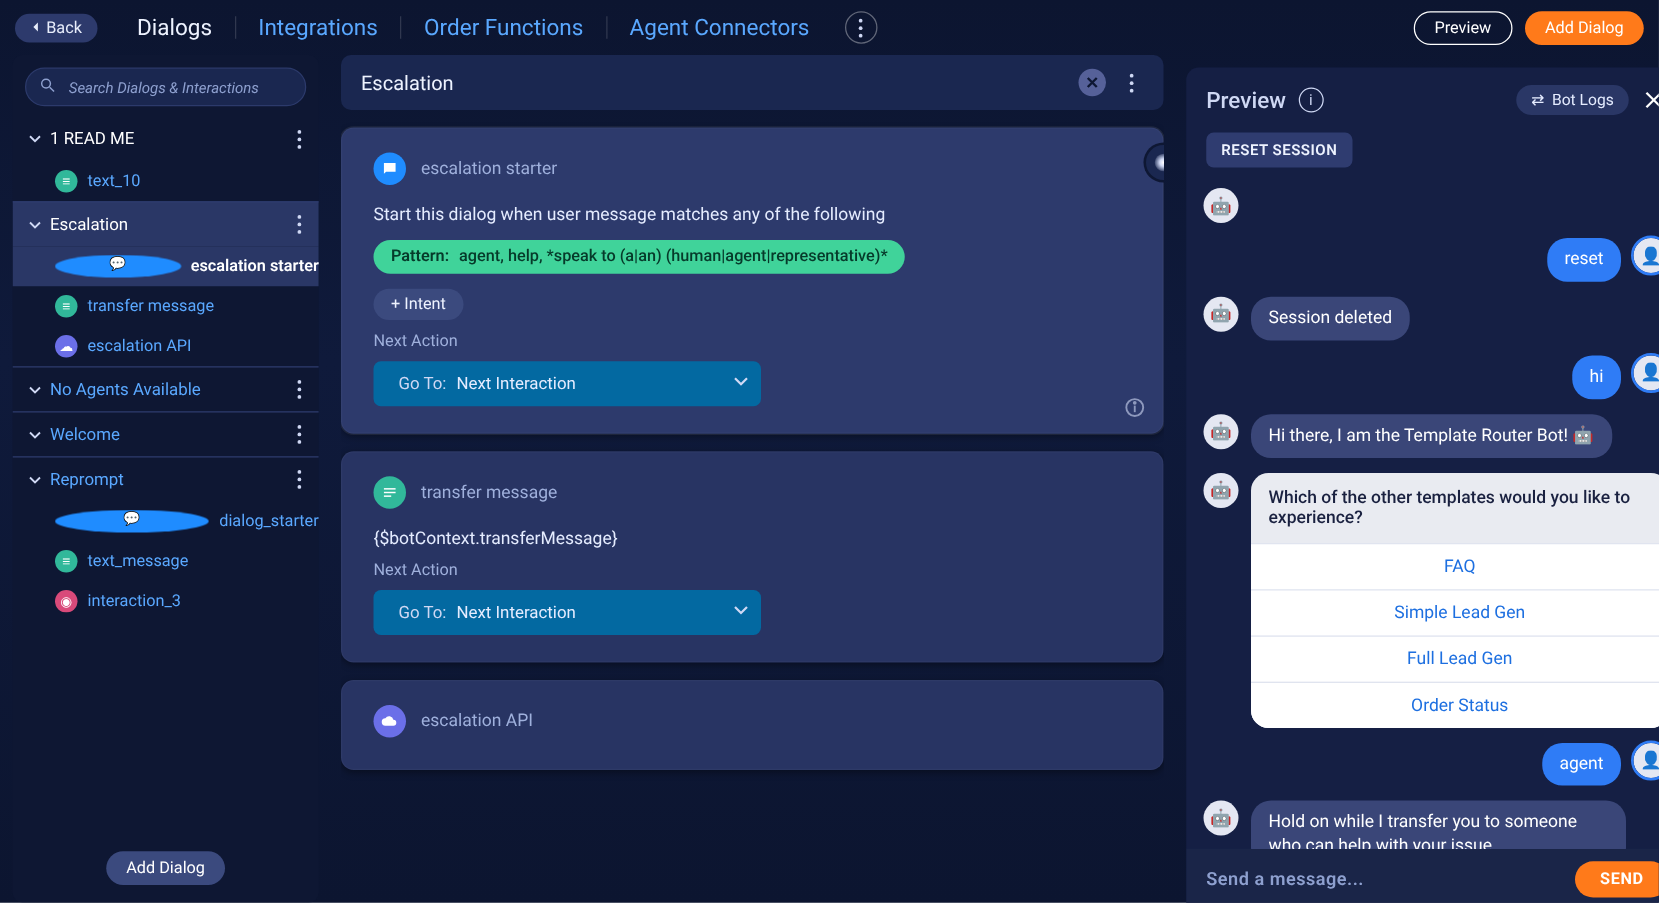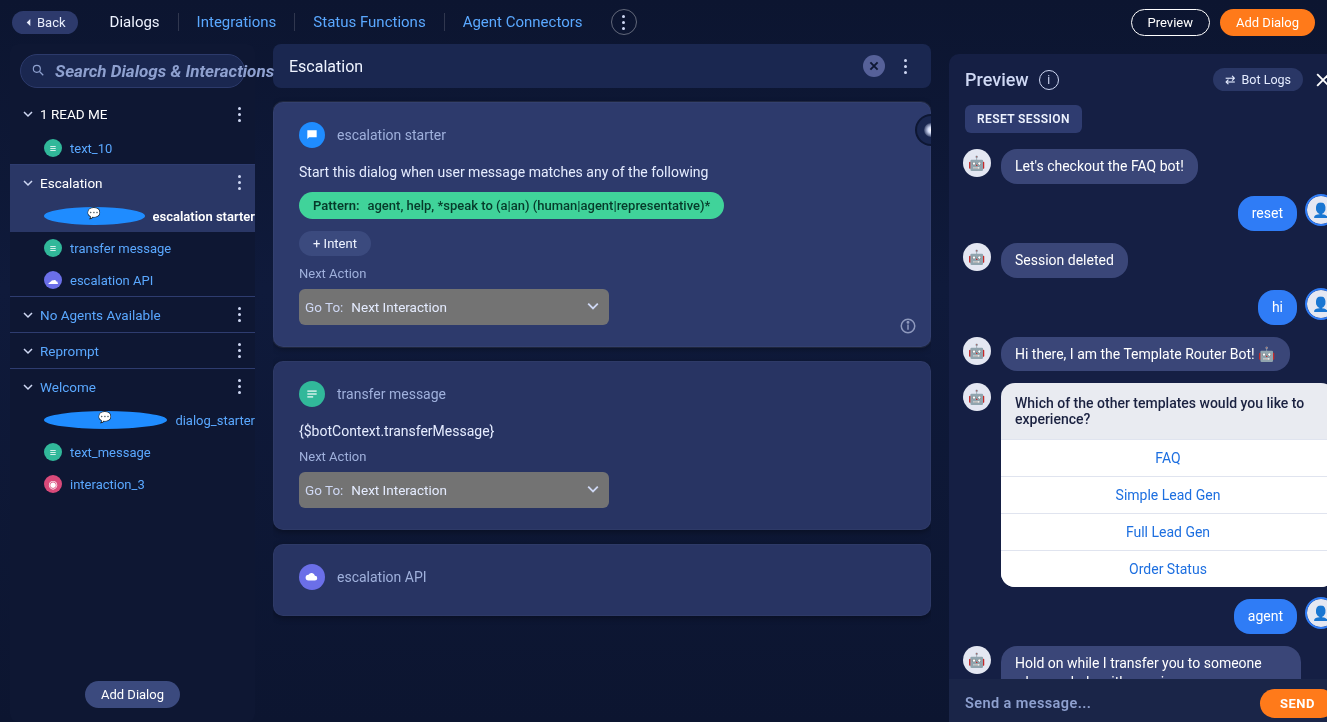--- a/index.html
+++ b/index.html
@@ -28,38 +28,38 @@
   }
   *{box-sizing:border-box;font-family:-apple-system,Segoe UI,Roboto,Helvetica,Arial,sans-serif;}
   html,body{margin:0;height:100%;background:linear-gradient(180deg,#0c1530,#0f1a3b 40%,#0c1530);color:var(--text);}
   body{width:1327px;height:722px;overflow:hidden;position:relative;}
 
   
   .topbar{height:44px;display:flex;align-items:center;padding:0 12px;gap:14px;}
   .back{display:flex;align-items:center;gap:4px;background:#2d3a6c;border-radius:16px;padding:4px 12px;color:#e8edfb;font-size:13px;cursor:pointer;}
   .back svg{width:9px;height:9px;fill:#e8edfb;}
   .tabs{display:flex;align-items:center;gap:0;}
-  .tab{color:var(--blue);font-size:15px;padding:0 18px;cursor:pointer;}
+  .tab{color:var(--blue);font-size:18px;padding:0 18px;cursor:pointer;}
   .tab.active{color:#eef3ff;}
   .tab-sep{width:1px;height:18px;background:rgba(255,255,255,.15);}
   .tab-more{width:26px;height:26px;border:1px solid rgba(255,255,255,.35);border-radius:50%;display:flex;align-items:center;justify-content:center;margin-left:10px;cursor:pointer;}
   .dots{display:flex;flex-direction:column;gap:3px;}
   .dots span{width:3px;height:3px;border-radius:50%;background:#cfd8f4;}
   .top-right{margin-left:auto;display:flex;gap:10px;}
   .btn-outline{border:1.5px solid #fff;border-radius:18px;padding:5px 16px;color:#fff;font-size:13px;cursor:pointer;}
   .btn-accent{background:var(--accent);border-radius:18px;padding:6px 16px;color:#fff;font-size:13px;cursor:pointer;}
 
   
   .layout{display:grid;grid-template-columns:245px 658px 1fr;gap:18px;padding:0 0 0 10px;height:calc(100% - 44px);}
 
   
   .sidebar{background:var(--bg);border-radius:8px;padding:6px 0 0;position:relative;display:flex;flex-direction:column;}
   .search{margin:4px 10px 8px;display:flex;align-items:center;gap:8px;background:#1a2750;border:1px solid #2c3a6b;border-radius:18px;padding:5px 10px;}
   .search svg{width:14px;height:14px;stroke:#8ea0cf;fill:none;}
-  .search input{flex:1;background:transparent;border:none;outline:none;color:var(--text);font-size:17px;font-weight:bold;}
+  .search input{flex:1;background:transparent;border:none;outline:none;color:var(--text);font-size:12px;}
   .search input::placeholder{color:#8ea0cf;font-style:italic;}
   .tree{flex:1;overflow:auto;}
   .node{display:flex;align-items:center;height:36px;padding:0 6px 0 12px;font-size:13.5px;color:var(--blue);cursor:pointer;border-top:1px solid var(--line);}
   .node.first{border-top:none;}
   .node .chev{width:12px;height:12px;margin-right:6px;display:flex;align-items:center;justify-content:center;}
   .node .chev svg{width:10px;height:10px;fill:#cfd8f4;}
   .node .label{flex:1;white-space:nowrap;overflow:hidden;text-overflow:ellipsis;}
   .node .kebab{width:20px;height:20px;display:flex;align-items:center;justify-content:center;cursor:pointer;}
   .leaf{display:flex;align-items:center;height:32px;padding-left:34px;font-size:13px;color:var(--blue);cursor:pointer;gap:8px;}
   .leaf .ic{width:18px;height:18px;border-radius:50%;display:flex;align-items:center;justify-content:center;font-size:11px;color:#fff;}
@@ -86,21 +86,21 @@
   .card .cic{width:26px;height:26px;border-radius:50%;display:flex;align-items:center;justify-content:center;}
   .cic.blue{background:#1f8cff;}
   .cic.green{background:#31b89a;}
   .cic.purple{background:#6b6fe8;}
   .card .title{color:#9fb0dc;font-size:14px;}
   .card .desc{color:#e5ecff;font-size:14px;margin:10px 0 12px;}
   .pattern-pill{display:inline-flex;align-items:flex-end;gap:8px;background:var(--green-pill);color:#063a2a;border-radius:18px;padding:6px 14px;font-size:13px;font-weight:500;}
   .pattern-pill .k{font-weight:600;}
   .intent-pill{display:inline-flex;align-items:center;background:#3b4a7e;color:#eef3ff;border-radius:16px;padding:5px 14px;font-size:13px;margin-top:12px;cursor:pointer;}
   .label-sm{color:#9fb0dc;font-size:13px;margin-top:10px;}
-  .select{margin-top:8px;display:flex;align-items:center;gap:8px;background:#737373;border-radius:6px;height:36px;padding:0 6px;width:310px;color:#e5ecff;font-size:13.5px;cursor:pointer;position:relative;}
+  .select{margin-top:8px;display:flex;align-items:center;gap:8px;background:#0369a1;border-radius:6px;height:36px;padding:0 20px;width:310px;color:#e5ecff;font-size:13.5px;cursor:pointer;position:relative;}
   .select .to{color:#cfd8f4;}
   .select .arrow{position:absolute;right:10px;top:50%;transform:translateY(-50%);}
   .select .arrow svg{width:12px;height:12px;fill:#cfd8f4;}
   .card .info-icn{position:absolute;right:14px;bottom:12px;width:18px;height:18px;opacity:.6;}
   .card .badge{position:absolute;right:-14px;top:14px;width:28px;height:28px;border-radius:50%;background:#1a2750;display:flex;align-items:center;justify-content:center;box-shadow:0 0 0 2px #0e1733;}
   .badge-inner{width:14px;height:14px;border-radius:50%;background:radial-gradient(circle at 50% 50%, #fff, #cfd8f4 30%, #1a2750 80%);}
   .code{color:#e5ecff;font-size:14px;margin:6px 0 4px;}
 
   
   .preview{background:#151f44;border-radius:10px 0 0 10px;margin-right:0;display:flex;flex-direction:column;height:100%;overflow:hidden;margin-top:10px;width:400px;}
@@ -142,21 +142,21 @@
           <path d="M7 1 3 5l4 4"></path>
         </svg>
     </span>
     <span>Back</span>
   </div>
   <div class="tabs">
     <div class="tab active">Dialogs</div>
     <div class="tab-sep"></div>
     <div class="tab">Integrations</div>
     <div class="tab-sep"></div>
-    <div class="tab">Status Functions</div>
+    <div class="tab">Order Functions</div>
     <div class="tab-sep"></div>
     <div class="tab">Agent Connectors</div>
     <div class="tab-more">
       <div class="dots">
           <span></span>
           <span></span>
           <span></span>
         </div>
     </div>
   </div>
@@ -244,37 +244,37 @@
             </div>
           </span>
       </div>
 
       <div class="node">
         <span class="chev">
             <svg viewBox="0 0 10 10">
               <path d="M1 3l4 4 4-4" fill="none" stroke="#cfd8f4" stroke-width="1.5"></path>
             </svg>
           </span>
-        <span class="label">Reprompt</span>
+        <span class="label">Welcome</span>
         <span class="kebab">
             <div class="dots">
               <span></span>
               <span></span>
               <span></span>
             </div>
           </span>
       </div>
 
       <div class="node">
         <span class="chev">
             <svg viewBox="0 0 10 10">
               <path d="M1 3l4 4 4-4" fill="none" stroke="#cfd8f4" stroke-width="1.5"></path>
             </svg>
           </span>
-        <span class="label">Welcome</span>
+        <span class="label">Reprompt</span>
         <span class="kebab">
             <div class="dots">
               <span></span>
               <span></span>
               <span></span>
             </div>
           </span>
       </div>
       <div class="leaf">
         <span class="ic chat">💬</span>
@@ -398,21 +398,20 @@
       </span>
     </div>
     <div class="pv-sub">
       <span class="reset">RESET SESSION</span>
     </div>
 
     <div class="chat">
 
       <div class="row">
         <span class="avatar bot">🤖</span>
-        <div class="bubble">Let's checkout the FAQ bot!</div>
       </div>
 
       <div class="row user">
         <div class="bubble">reset</div>
         <span class="avatar user">👤</span>
       </div>
 
       <div class="row">
         <span class="avatar bot">🤖</span>
         <div class="bubble">Session deleted</div>

